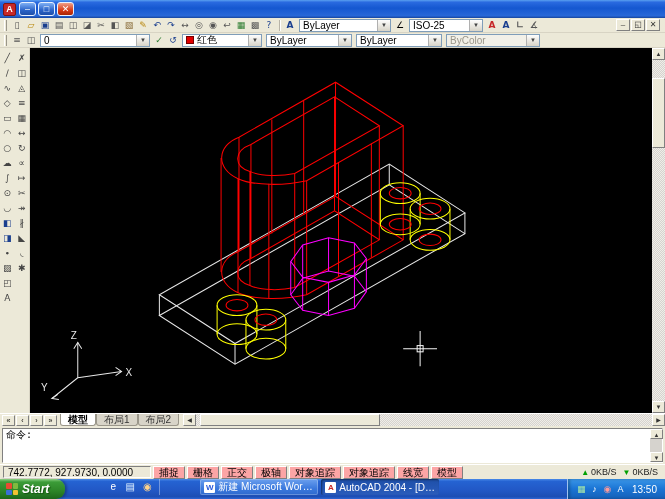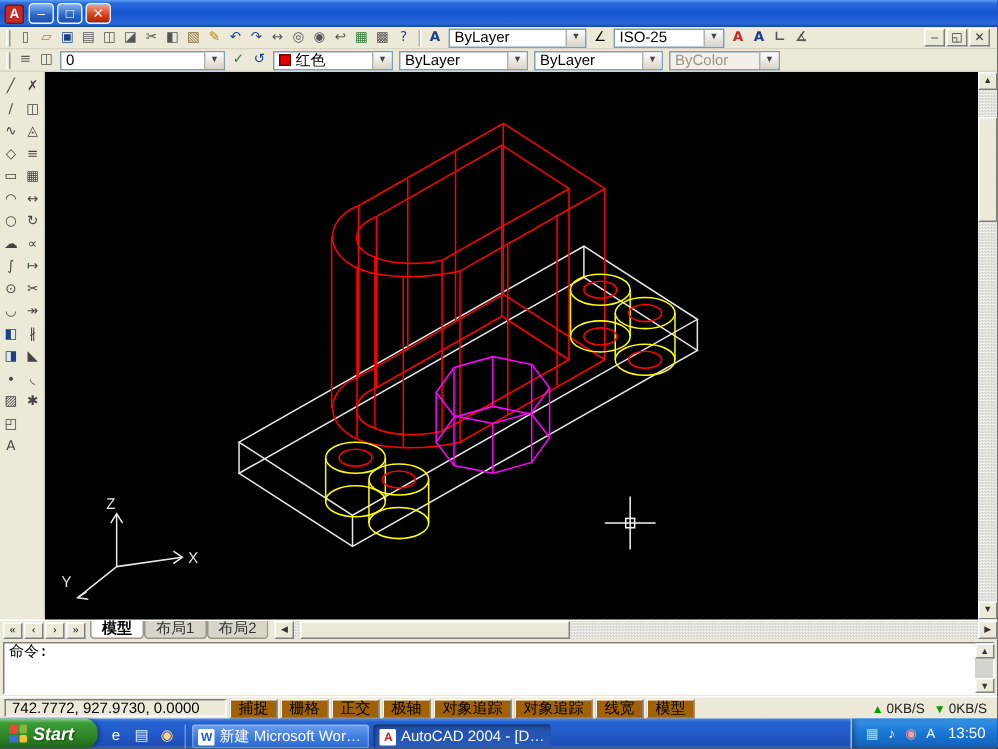--- a/index.html
+++ b/index.html
@@ -80,29 +80,29 @@
   .cmdlines { flex:1; font-family:"DejaVu Sans Mono", monospace; font-size:10px; line-height:11px;
     padding:0 3px; color:#000; overflow:hidden; }
   .cmdscroll { width:12px; background:#d6d3ce; display:flex; flex-direction:column; justify-content:space-between; }
   .cmdscroll .sbtn { height:10px; }
 
   
   .statusbar { height:15px; flex:0 0 15px; display:flex; align-items:center; gap:2px; font-size:10px;
     padding:0 3px; background:#ece9d8; border-top:1px solid #fff; }
   .coords { width:148px; height:12px; line-height:11px; padding:0 4px; background:#ece9d8;
     border:1px solid; border-color:#808080 #fff #fff #808080; white-space:nowrap; overflow:hidden; }
-  .toggle { height:13px; padding:0 5px; font-size:10px; line-height:11px; background:#a16207;
+  .toggle { height:13px; padding:0 5px; font-size:10px; line-height:11px; background:#fca5a5;
     border:1px solid; border-color:#fff #808080 #808080 #fff; white-space:nowrap; }
   .nets { margin-left:auto; display:flex; gap:6px; align-items:center; padding-right:4px; }
   .net { display:flex; align-items:center; gap:2px; font-size:9px; color:#222; }
   .net-arrow { color:#00a000; font-size:8px; }
 
   
-  .taskbar { height:20px; flex:0 0 20px; display:flex; align-items:flex-end;
-    background:linear-gradient(180deg,#4a8ae8 0%,#2563d2 12%,#2258c6 55%,#1d4eb4 88%,#2e66d4 100%); }
+  .taskbar { height:20px; flex:0 0 20px; display:flex; align-items:flex-start;
+    background:linear-gradient(180deg,#4a8ae8 0%,#2563d2 12%,#2258c6 55%,#1d4eb4 88%,#2e66d4 100%);gap:36px; }
   .start { height:20px; padding:0 16px 0 6px; border:none; display:flex; align-items:center; gap:4px;
     background:linear-gradient(180deg,#8cd084 0%,#3b9c38 15%,#2d8528 60%,#1d671b 100%);
     border-radius:0 9px 9px 0; color:#fff; font-weight:bold; font-style:italic; font-size:12px;
     text-shadow:1px 1px 1px #14530f; box-shadow:2px 0 3px rgba(0,0,0,.3); }
   .flag { width:12px; height:12px; display:grid; grid-template-columns:1fr 1fr; grid-template-rows:1fr 1fr; gap:1px; }
   .flag span { border-radius:1px; }
   .fl1{background:#e84b33;} .fl2{background:#7fba3f;} .fl3{background:#3a6fd8;} .fl4{background:#f2c233;}
   .ql { display:flex; gap:1px; padding:0 4px; align-items:center; border-right:1px solid rgba(255,255,255,.35);
     margin-right:2px; }
   .qlbtn { width:16px; height:16px; padding:0; border:none; background:transparent; font-size:10px; line-height:16px; }
@@ -208,21 +208,21 @@
       <span class="carrow">▼</span>
     </div>
     <div class="combo" style="width:86px">
       <span class="ctext">ByLayer</span>
       <span class="carrow">▼</span>
     </div>
     <div class="combo" style="width:86px">
       <span class="ctext">ByLayer</span>
       <span class="carrow">▼</span>
     </div>
-    <div class="combo disabled" style="width:74px">
+    <div class="combo disabled" style="width:94px">
       <span class="ctext">ByColor</span>
       <span class="carrow">▼</span>
     </div>
   </div>
 
   <div class="main">
     <div class="side-tools">
       <div class="tool-col">
 
       <button class="stbtn" title="line-icon" style="color: rgb(68, 68, 68);">╱</button>

